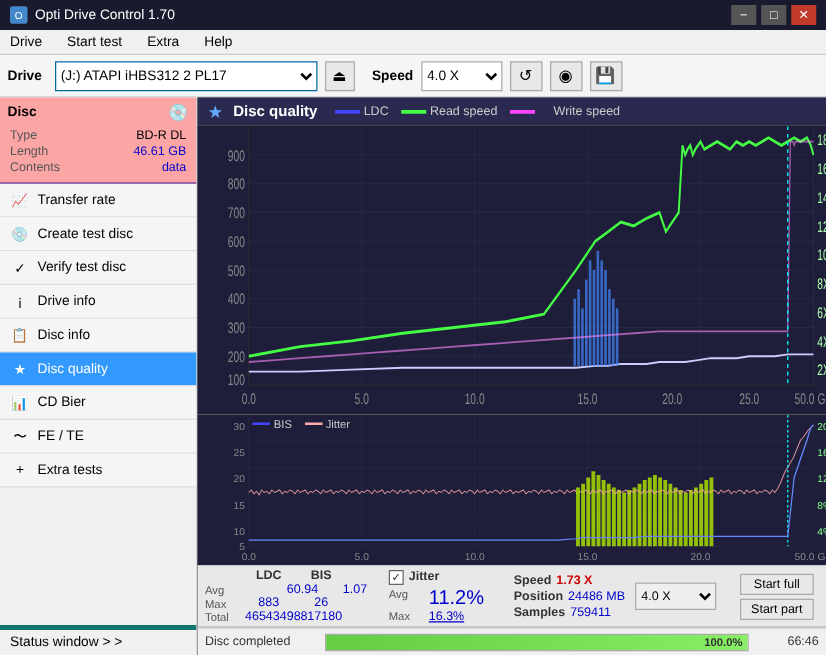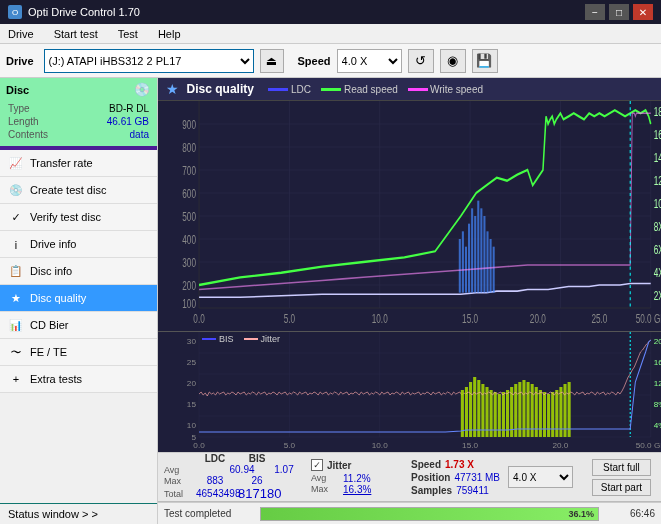--- a/index.html
+++ b/index.html
@@ -72,23 +72,23 @@
       width: 158px;
       background: #f0f0f0;
       border-right: 1px solid #ccc;
       display: flex;
       flex-direction: column;
       flex-shrink: 0;
     }
 
     
     .disc-section {
-      border-bottom: 4px solid #4c1d95;
+      border-bottom: 1px solid #4c1d95;
       padding: 4px 6px;
-      background: #86efac;
+      background: #fca5a5;
     }
     .disc-header {
       display: flex; align-items: center; justify-content: space-between;
       margin-bottom: 4px;
     }
     .disc-title { font-weight: bold; font-size: 11px; }
     .disc-icon { font-size: 13px; }
     .disc-table { width: 100%; font-size: 10px; }
     .disc-table tr td:first-child { color: #555; width: 55px; }
     .disc-table tr td:last-child { color: #0000cc; text-align: right; }
@@ -107,21 +107,21 @@
       background: #f5f5f5;
     }
     .nav-item.active { background: #3399ff; color: white; }
     .nav-item .nav-icon {
       width: 16px; height: 16px; display: flex; align-items: center; justify-content: center; font-size: 11px; flex-shrink: 0;
     }
     .nav-item.active .nav-icon { color: white; }
 
     
     .status-section {
-      border-top: 1px solid #0f766e;
+      border-top: 4px solid #0f766e;
       padding: 4px 8px;
       background: #f0f0f0;
       cursor: pointer;
       font-size: 11px;
       display: flex; align-items: center; gap: 4px;
     }
 
     
     .stats-bar {
       background: #f0f0f0;
@@ -174,21 +174,21 @@
   <div class="titlebar-controls">
     <button class="titlebar-btn">−</button>
     <button class="titlebar-btn">□</button>
     <button class="titlebar-btn close">✕</button>
   </div>
 </div>
 
 <div class="menubar">
   <span class="menu-item">Drive</span>
   <span class="menu-item">Start test</span>
-  <span class="menu-item">Test</span>
+  <span class="menu-item">Extra</span>
   <span class="menu-item">Help</span>
 </div>
 
 <div class="toolbar">
   <span class="toolbar-label">Drive</span>
   <select class="toolbar-drive-select">
     <option>(J:) ATAPI iHBS312  2 PL17</option>
   </select>
   <button class="toolbar-eject">⏏</button>
   <span class="toolbar-speed-label">Speed</span>
@@ -278,21 +278,21 @@
       <span style="color:white; font-weight:bold; font-size:12px;">Disc quality</span>
       <div style="display:flex; gap:10px; margin-left:6px;">
         <span style="color:#ccc; font-size:10px; display:flex; align-items:center; gap:3px;">
           <span style="display:inline-block; width:20px; height:3px; background:#4444ff;"></span>
           <span>LDC</span>
         </span>
         <span style="color:#ccc; font-size:10px; display:flex; align-items:center; gap:3px;">
           <span style="display:inline-block; width:20px; height:3px; background:#44ff44;"></span>
           <span>Read speed</span>
         </span>
-        <span style="color:#ccc; font-size:10px; display:flex; align-items:center; gap:2px;justify-content:space-between;">
+        <span style="color:#ccc; font-size:10px; display:flex; align-items:center; gap:15px;justify-content:space-between;">
           <span style="display:inline-block; width:20px; height:3px; background:#ff44ff;"></span>
           <span>Write speed</span>
         </span>
       </div>
     </div>
 
     <div style="flex:1; position:relative; background:#1e1e3a; border-bottom:1px solid #555;">
       <svg width="100%" height="100%" viewBox="0 0 490 150" preserveAspectRatio="none">
 
         <rect width="490" height="150" fill="#1e1e3a"></rect>
@@ -485,47 +485,47 @@
           <span style="font-size:10px; color:#0000cc; width:38px; text-align:center;">1.07</span>
         </div>
         <div style="display:flex; gap:4px; align-items:center;">
           <span style="width:28px; font-size:9px; color:#555;">Max</span>
           <span style="font-size:10px; color:#0000cc; width:38px; text-align:center;">883</span>
           <span style="font-size:10px; color:#0000cc; width:38px; text-align:center;">26</span>
         </div>
         <div style="display:flex; gap:4px; align-items:center;">
           <span style="width:28px; font-size:9px; color:#555;">Total</span>
           <span style="font-size:10px; color:#0000cc; width:38px; text-align:center;">46543498</span>
-          <span style="font-size:13px; color:#0000cc; width:38px; text-align:center;">817180</span>
+          <span style="font-size:10px; color:#0000cc; width:38px; text-align:center;">817180</span>
         </div>
       </div>
 
       <div style="display:flex; flex-direction:column; min-width:90px; margin-left:8px;">
         <div style="display:flex; align-items:center; gap:4px; margin-bottom:2px;">
           <div class="checkbox">✓</div>
           <span style="font-size:10px; font-weight:bold; color:#333;">Jitter</span>
         </div>
         <div style="display:flex; gap:4px;">
           <span style="font-size:9px; color:#555; width:28px;">Avg</span>
-          <span style="font-size:10px; color:#0000cc;">11.2%</span>
+          <span style="font-size:16px; color:#0000cc;">11.2%</span>
         </div>
         <div style="display:flex; gap:4px;">
           <span style="font-size:9px; color:#555; width:28px;">Max</span>
           <span style="font-size:10px; color:#0000cc;text-decoration:underline;">16.3%</span>
         </div>
       </div>
 
       <div style="display:flex; flex-direction:column; margin-left:10px; min-width:80px;">
         <div style="display:flex; align-items:center; gap:4px;">
           <span style="font-size:10px; font-weight:bold; color:#333;">Speed</span>
           <span style="font-size:10px; color:#cc0000; font-weight:bold;">1.73 X</span>
         </div>
         <div style="display:flex; align-items:center; gap:4px; margin-top:2px;">
           <span style="font-size:10px; font-weight:bold; color:#333;">Position</span>
-          <span style="font-size:10px; color:#0000cc;">47731 MB</span>
+          <span style="font-size:10px; color:#0000cc;">24486 MB</span>
         </div>
         <div style="display:flex; align-items:center; gap:4px; margin-top:2px;">
           <span style="font-size:10px; font-weight:bold; color:#333;">Samples</span>
           <span style="font-size:10px; color:#0000cc;">759411</span>
         </div>
       </div>
 
       <div style="margin-left:8px;">
         <select style="width:65px; height:22px; font-size:10px; border:1px solid #aaa;">
           <option>4.0 X</option>
@@ -534,22 +534,22 @@
 
       <div style="flex:1;"></div>
 
       <div style="display:flex; flex-direction:column; gap:3px; margin-right:4px;">
         <button class="action-btn">Start full</button>
         <button class="action-btn">Start part</button>
       </div>
     </div>
 
     <div class="progress-bar-wrapper">
-      <span class="progress-status">Test completed</span>
+      <span class="progress-status">Disc completed</span>
       <div class="progress-track">
         <div class="progress-fill" style="width:100%;">
-          <span class="progress-pct">36.1%</span>
+          <span class="progress-pct">100.0%</span>
         </div>
       </div>
       <span class="progress-extra">66:46</span>
     </div>
   </div>
 </div>
 
 </body></html>

